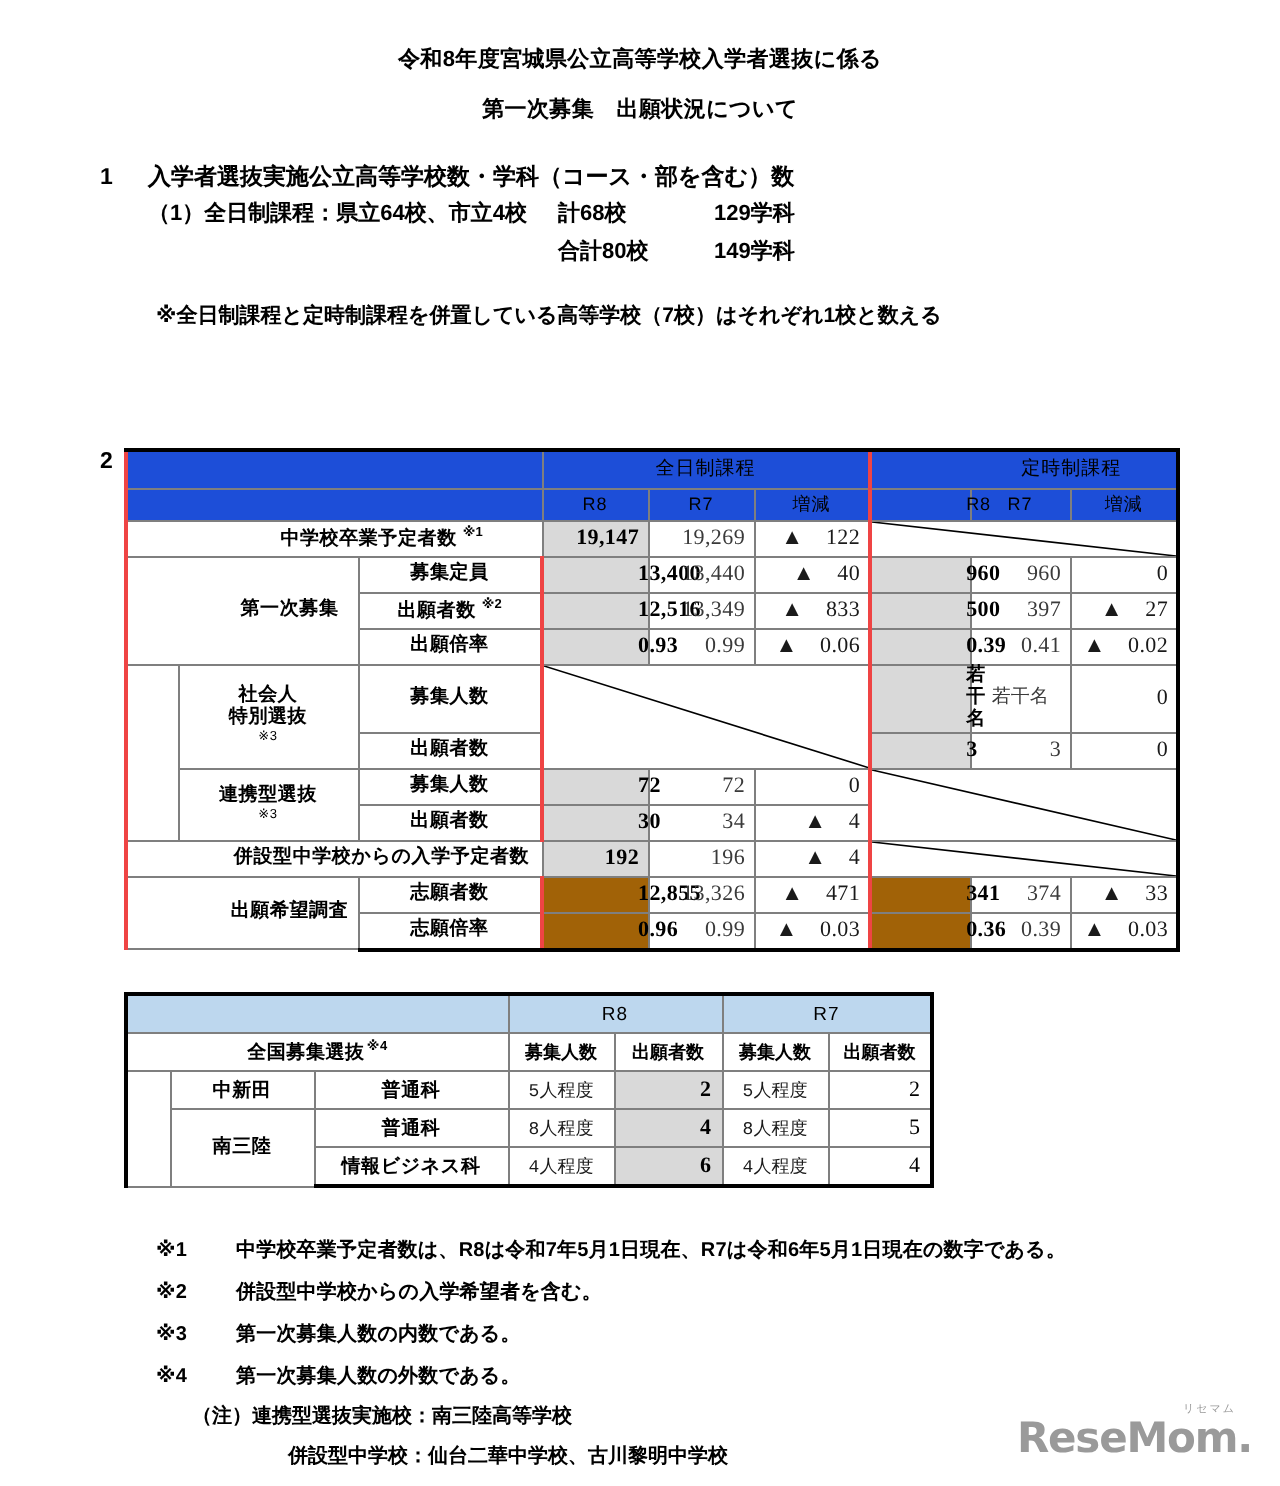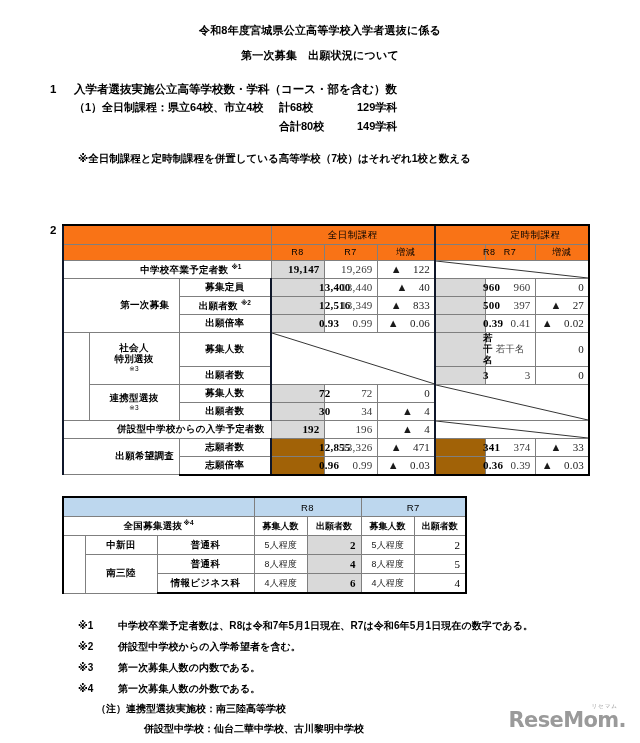--- a/index.html
+++ b/index.html
@@ -85,21 +85,21 @@
     border: 1px solid #7f7f7f;
     padding: 0;
     height: 17px;
     text-align: center;
     vertical-align: middle;
     background: #ffffff;
     font-size: 9.5px;
     line-height: 1.15;
   }
   .tbl-main .hd {
-    background: #f97316;
+    background: #1d4ed8;
     font-size: 9.5px;
     letter-spacing: 0.5px;
   }
   .tbl-main .hd-top { height: 18px; }
   .tbl-main .hd-sub { height: 15px; font-size: 9px; }
   .tbl-main .lblcell {
     font-size: 9.5px;
     font-weight: bold;
     letter-spacing: 0.3px;
   }
@@ -129,21 +129,21 @@
     vertical-align: super;
     letter-spacing: 0;
     margin-left: 3px;
   }
   .tbl-main .small3 {
     display: block;
     font-size: 6.5px;
     font-weight: normal;
     line-height: 8px;
   }
-  .tbl-main .thick-l { border-left: 2px solid #0f172a; padding-left: 47px; }
+  .tbl-main .thick-l { border-left: 2px solid #ef4444; padding-left: 47px; }
   .tbl-main .thick-r { border-right: 2px solid #000000; }
   .tbl-main .thick-t { border-top: 2px solid #000000; }
   .tbl-main .thick-b { border-bottom: 2px solid #000000; }
   .slashcell { position: relative; padding: 0; }
   .slashcell svg {
     position: absolute;
     inset: 0;
     width: 100%;
     height: 100%;
     display: block;

